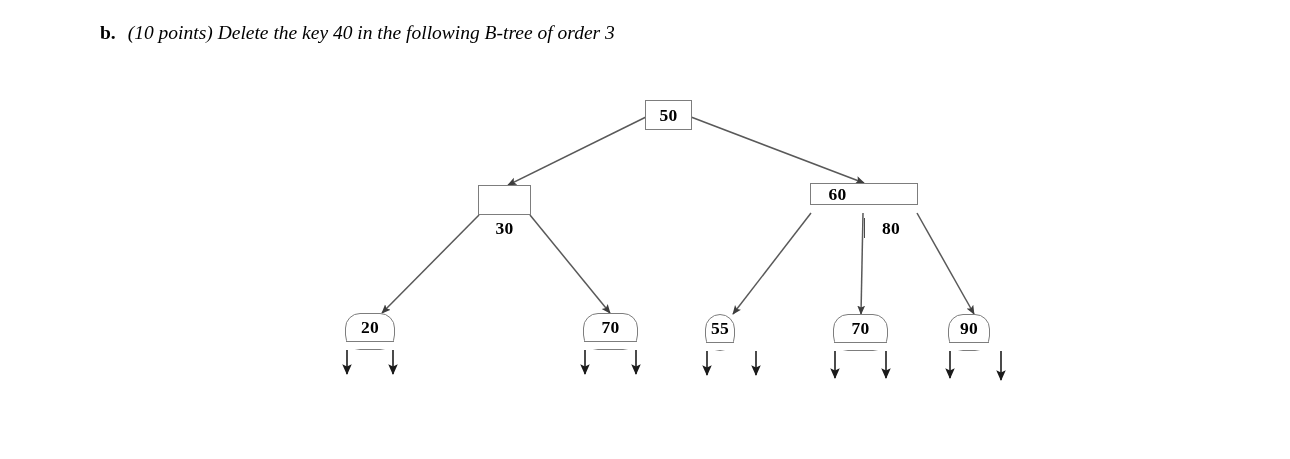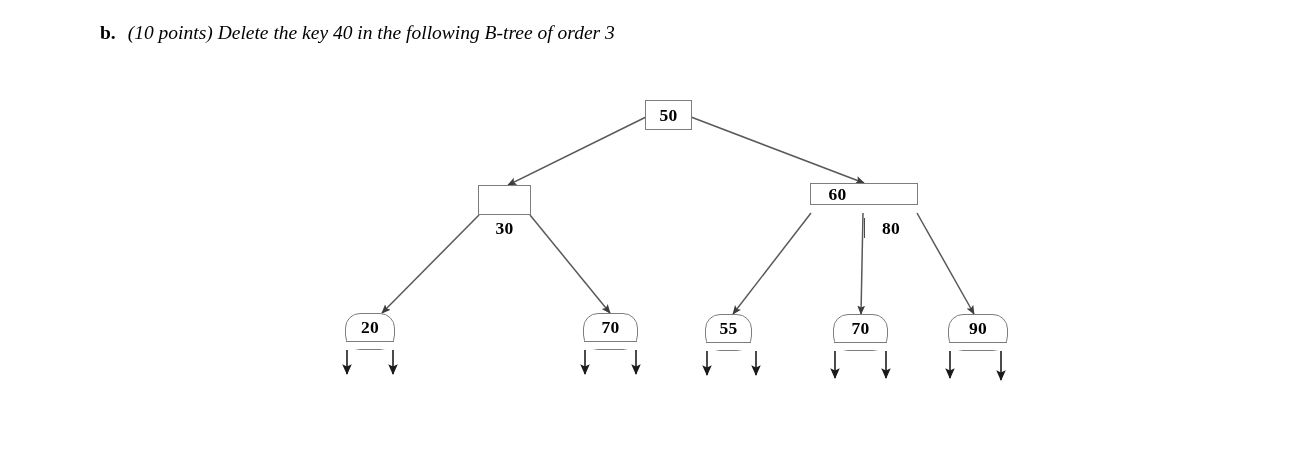--- a/index.html
+++ b/index.html
@@ -154,32 +154,32 @@
           <div class="cell">20</div>
         </div>
         <div class="ptr-strip"></div>
       </div>
       <div class="node leaf" style="left: 583px; top: 313px; width: 55px; height: 37px;">
         <div class="key-row">
           <div class="cell">70</div>
         </div>
         <div class="ptr-strip"></div>
       </div>
-      <div class="node leaf" style="left: 705px; top: 314px; width: 47px; height: 37px;">
+      <div class="node leaf" style="left: 705px; top: 314px; width: 30px; height: 37px;">
         <div class="key-row">
           <div class="cell">55</div>
         </div>
         <div class="ptr-strip"></div>
       </div>
       <div class="node leaf" style="left: 833px; top: 314px; width: 55px; height: 37px;">
         <div class="key-row">
           <div class="cell">70</div>
         </div>
         <div class="ptr-strip"></div>
       </div>
-      <div class="node leaf" style="left: 948px; top: 314px; width: 60px; height: 37px;">
+      <div class="node leaf" style="left: 948px; top: 314px; width: 42px; height: 37px;">
         <div class="key-row">
           <div class="cell">90</div>
         </div>
         <div class="ptr-strip"></div>
       </div>
     </div>
 </div>
 
 </body></html>

